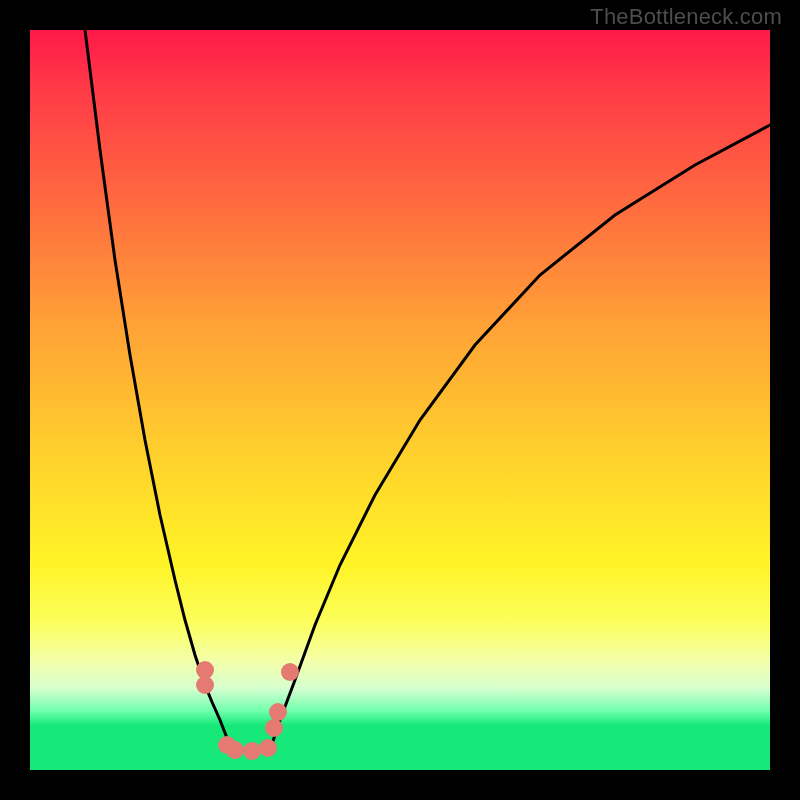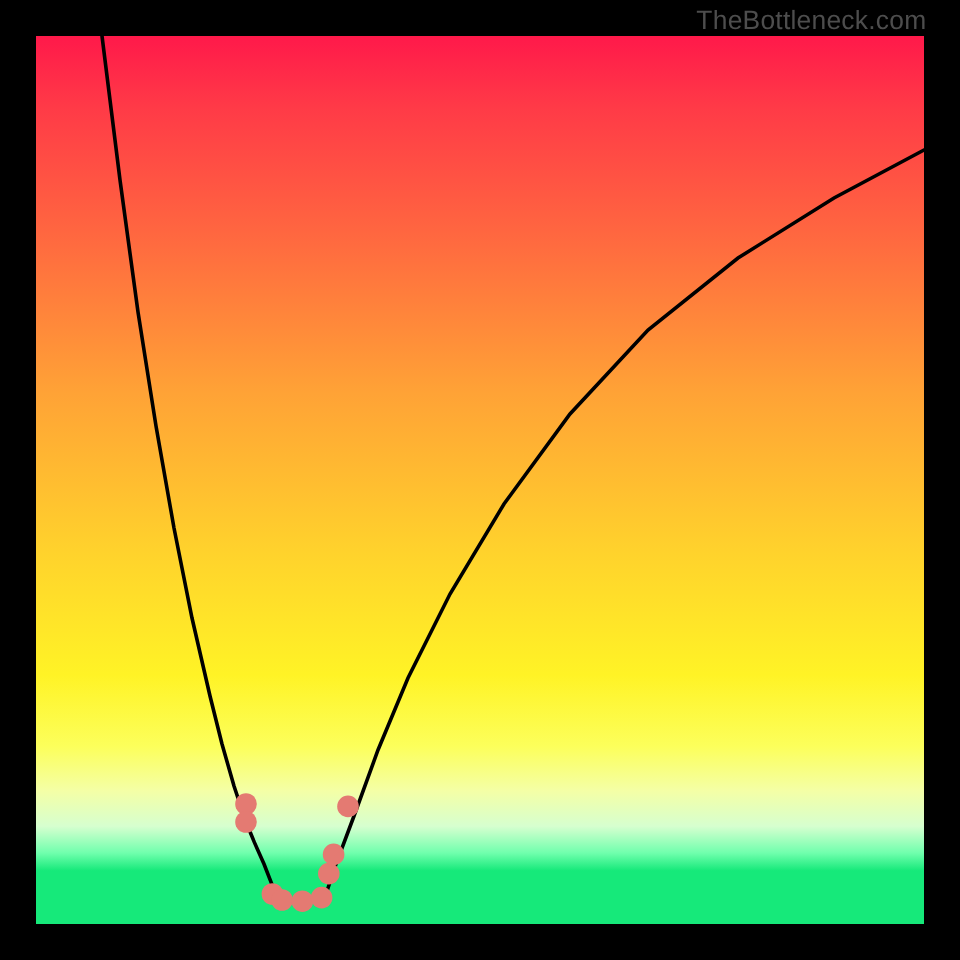--- a/index.html
+++ b/index.html
@@ -28,21 +28,21 @@
       #f4ffa6 85%,
       #d6ffcf 89%,
       #70ffad 92%,
       #16e97a 94%,
       #16e97a 100%
     );
   }
   .watermark {
     position: absolute;
     top: 4px;
-    right: 28px;
+    right: 18px;
     color: #4d4d4d;
     font-size: 22px;
     font-weight: 500;
     letter-spacing: 0.2px;
   }
   svg.curves {
     position: absolute;
     left: 30px;
     top: 30px;
     width: 740px;

